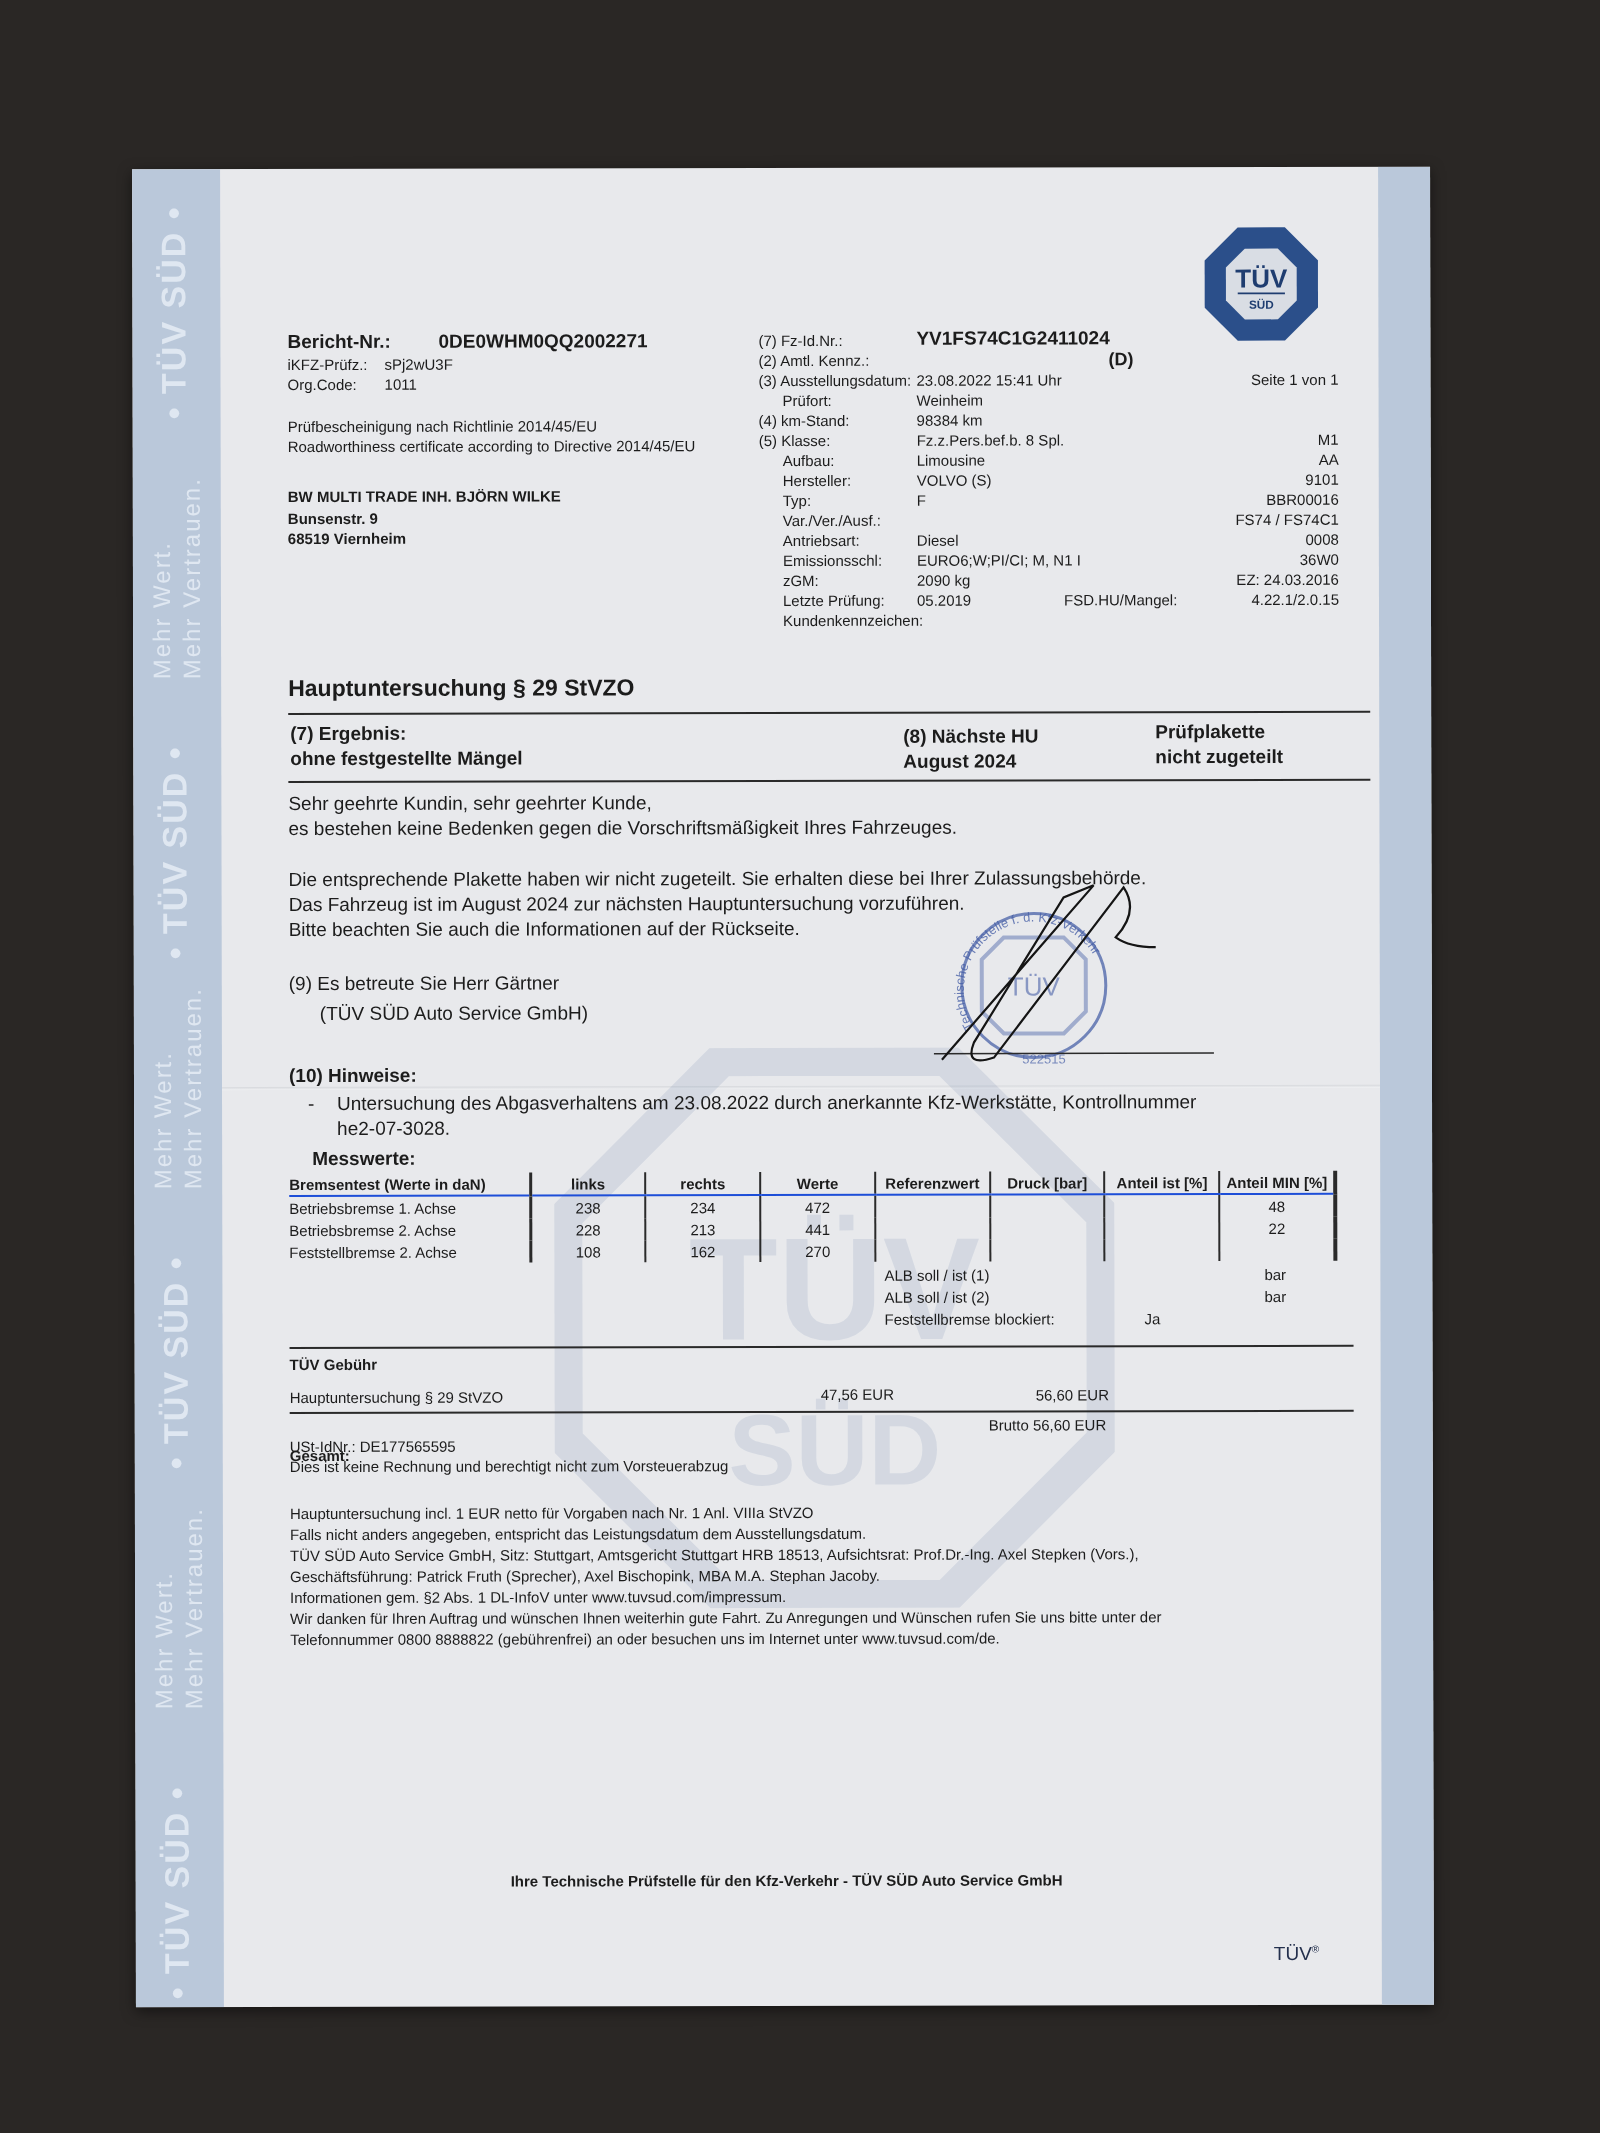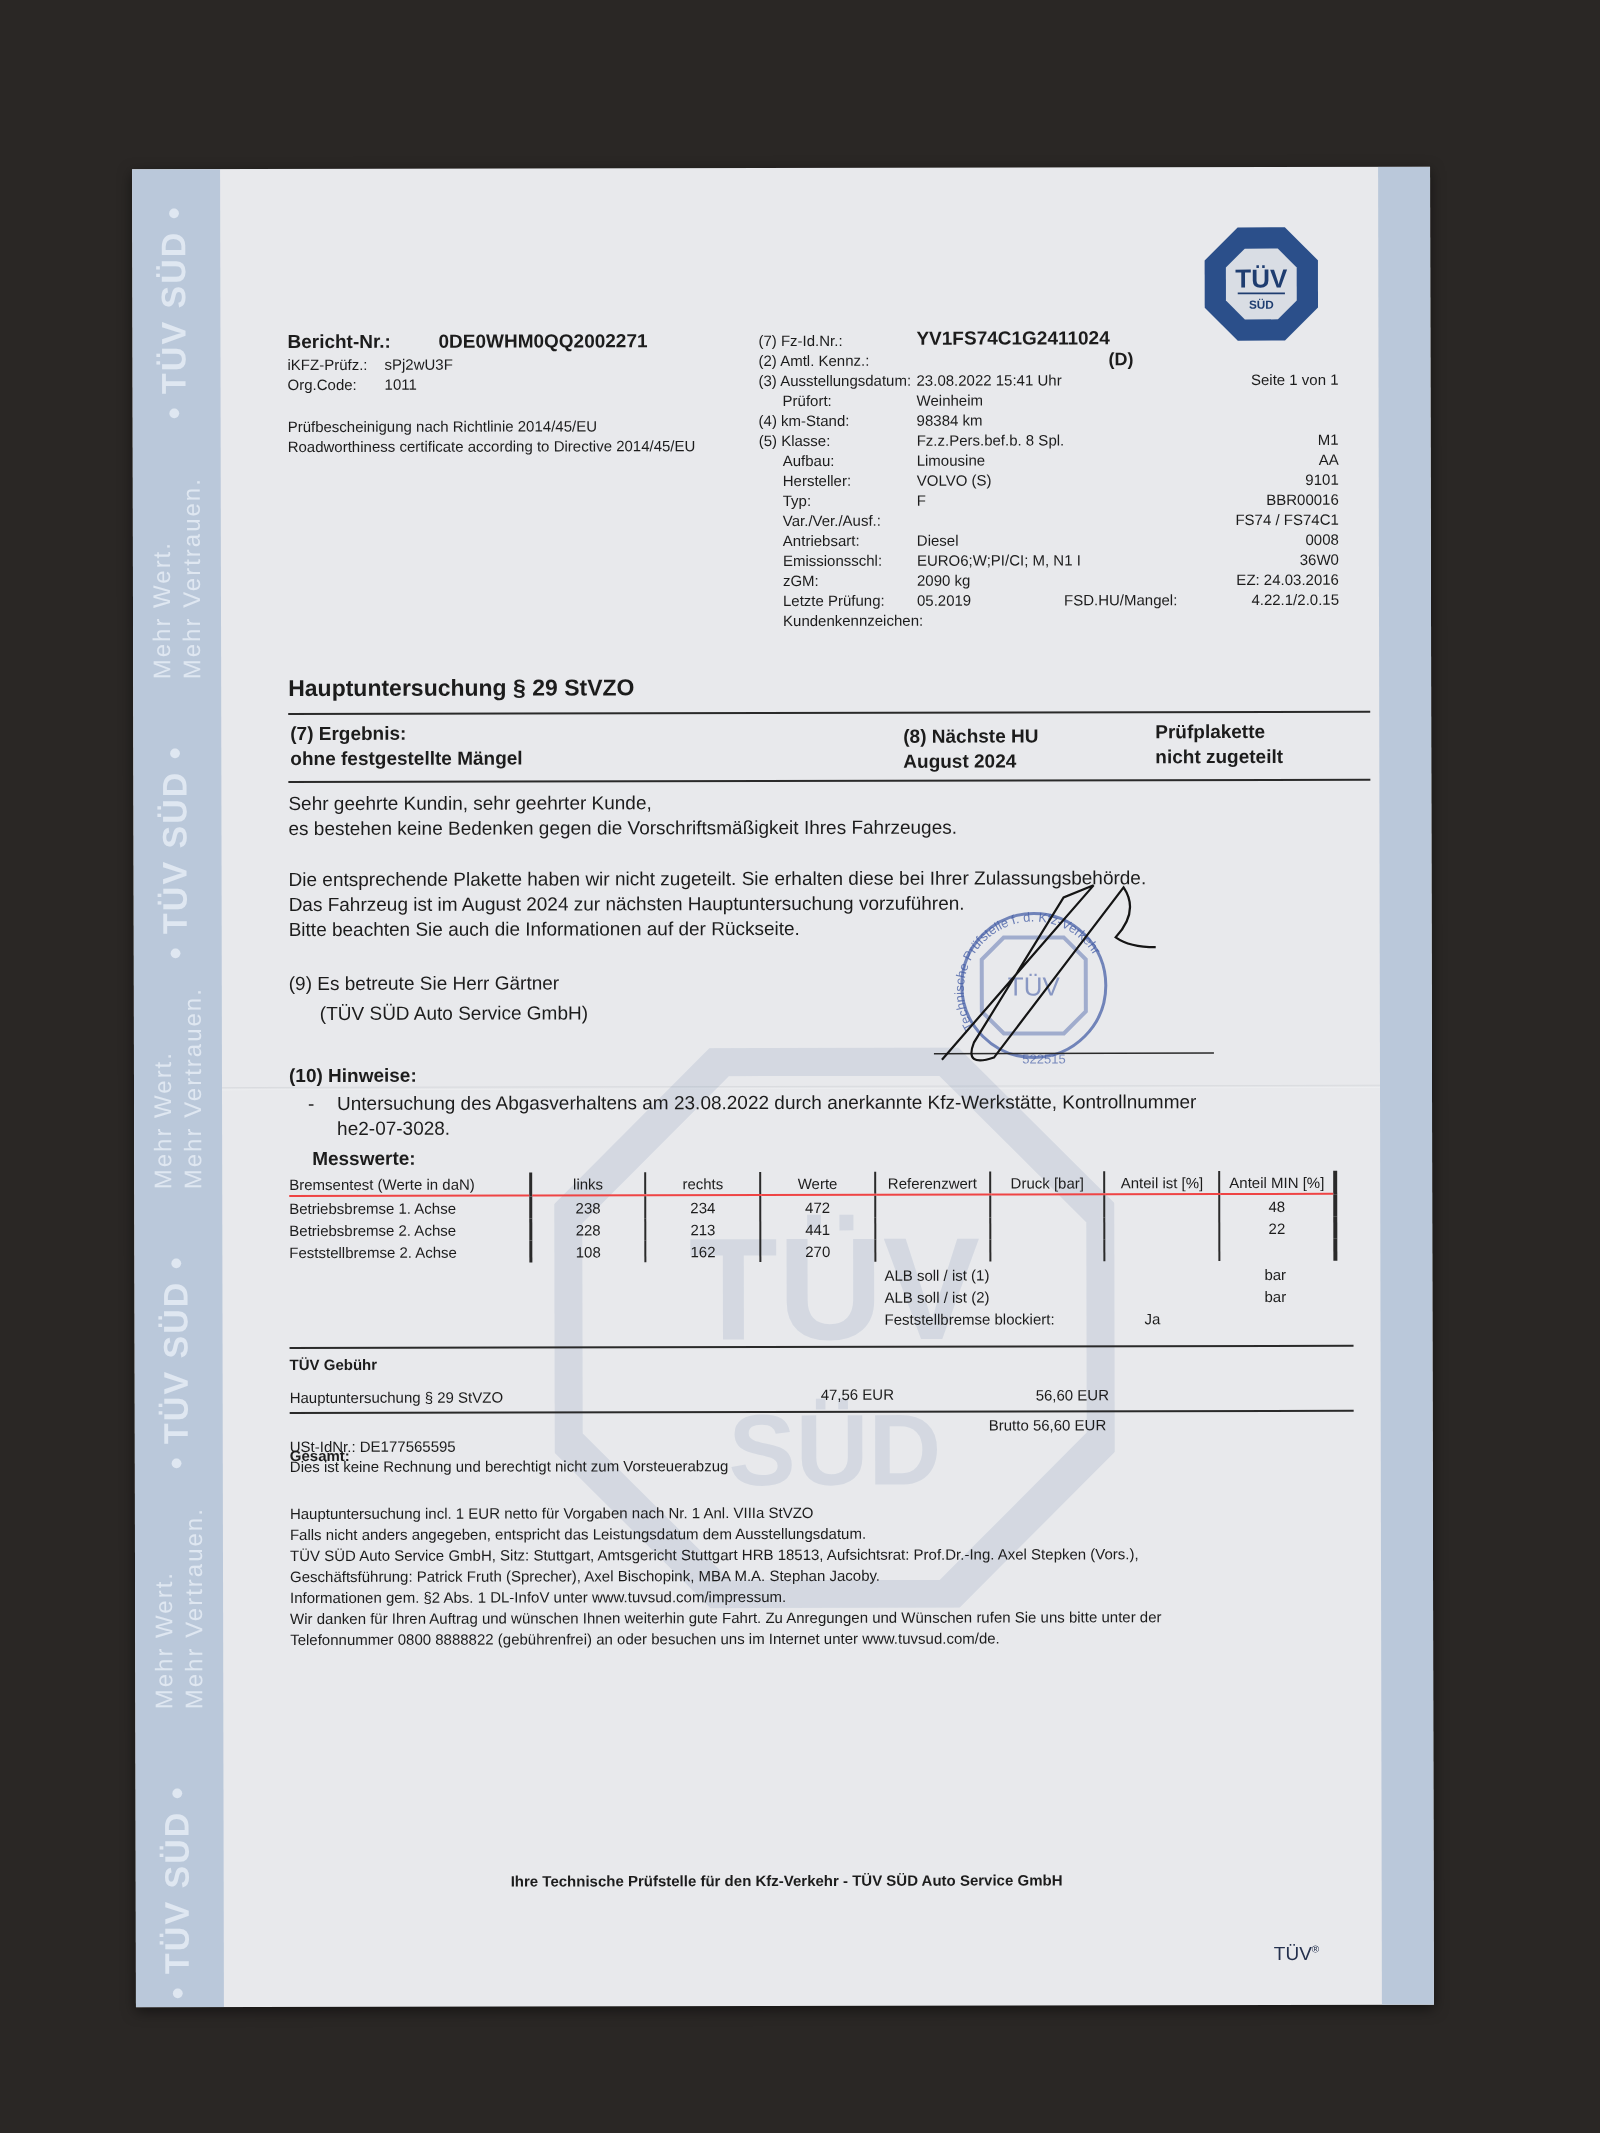--- a/index.html
+++ b/index.html
@@ -41,21 +41,21 @@
   .abs { position:absolute; color:#1c1c1c; }
   .small { font-size:15px; line-height:20px; }
   .large { font-size:19px; line-height:25px; }
   .bold { font-weight:bold; }
   .hr { position:absolute; height:0; border-top:2px solid #2a2a2a; }
   .kv-row { position:absolute; left:0; width:580px; height:20px; font-size:15px; }
   .kv-row .lbl { position:absolute; left:0; }
   .kv-row .val { position:absolute; left:158px; }
   .kv-row .code { position:absolute; right:0; text-align:right; }
   table.brake { border-collapse:collapse; font-size:15px; color:#1c1c1c; }
-  table.brake th { font-weight:normal; padding:0 4px; height:22px; border-bottom:2px solid #ef4444; text-align:center; }
+  table.brake th { font-weight:bold; padding:0 4px; height:22px; border-bottom:2px solid #1d4ed8; text-align:center; }
   table.brake td { padding:0 4px; height:22px; text-align:center; }
   table.brake th:first-child, table.brake td:first-child { text-align:left; padding-left:0; }
   .vl { border-left:2px solid #2a2a2a; }
   .vl-thick { border-left:3px solid #2a2a2a; }
   .vr-thick { border-right:4px solid #2a2a2a; }
 </style>
 </head>
 <body>
 
 <div class="paper">
@@ -98,20 +98,25 @@
 
   <div class="abs large bold" style="left:155px; top:160px;">Bericht-Nr.:</div>
   <div class="abs large bold" style="left:306px; top:160px;">0DE0WHM0QQ2002271</div>
   <div class="abs small" style="left:155px; top:186px;">iKFZ-Prüfz.:</div>
   <div class="abs small" style="left:252px; top:186px;">sPj2wU3F</div>
   <div class="abs small" style="left:155px; top:206px;">Org.Code:</div>
   <div class="abs small" style="left:252px; top:206px;">1011</div>
   <div class="abs small" style="left:155px; top:248px;">Prüfbescheinigung nach Richtlinie 2014/45/EU</div>
   <div class="abs small" style="left:155px; top:268px;">Roadworthiness certificate according to Directive 2014/45/EU</div>
 
+  <div class="abs small bold" style="left:155px; top:318px;">
+    <div>BW MULTI TRADE INH. BJÖRN WILKE</div>
+    <div style="margin-top:2px;">Bunsenstr. 9</div>
+    <div>68519 Viernheim</div>
+  </div>
 
   <div class="abs" style="left:626px; top:164px; width:590px; height:320px;">
     <div class="kv-row" style="top:0;">
       <span class="lbl">(7) Fz-Id.Nr.:</span>
       <span class="val bold" style="font-size:19px; top:-4px;">YV1FS74C1G2411024</span>
     </div>
     <div class="kv-row" style="top:20px;">
       <span class="lbl">(2) Amtl. Kennz.:</span>
       <span class="val bold" style="left:350px; font-size:18px; top:-2px;">(D)</span>
     </div>

